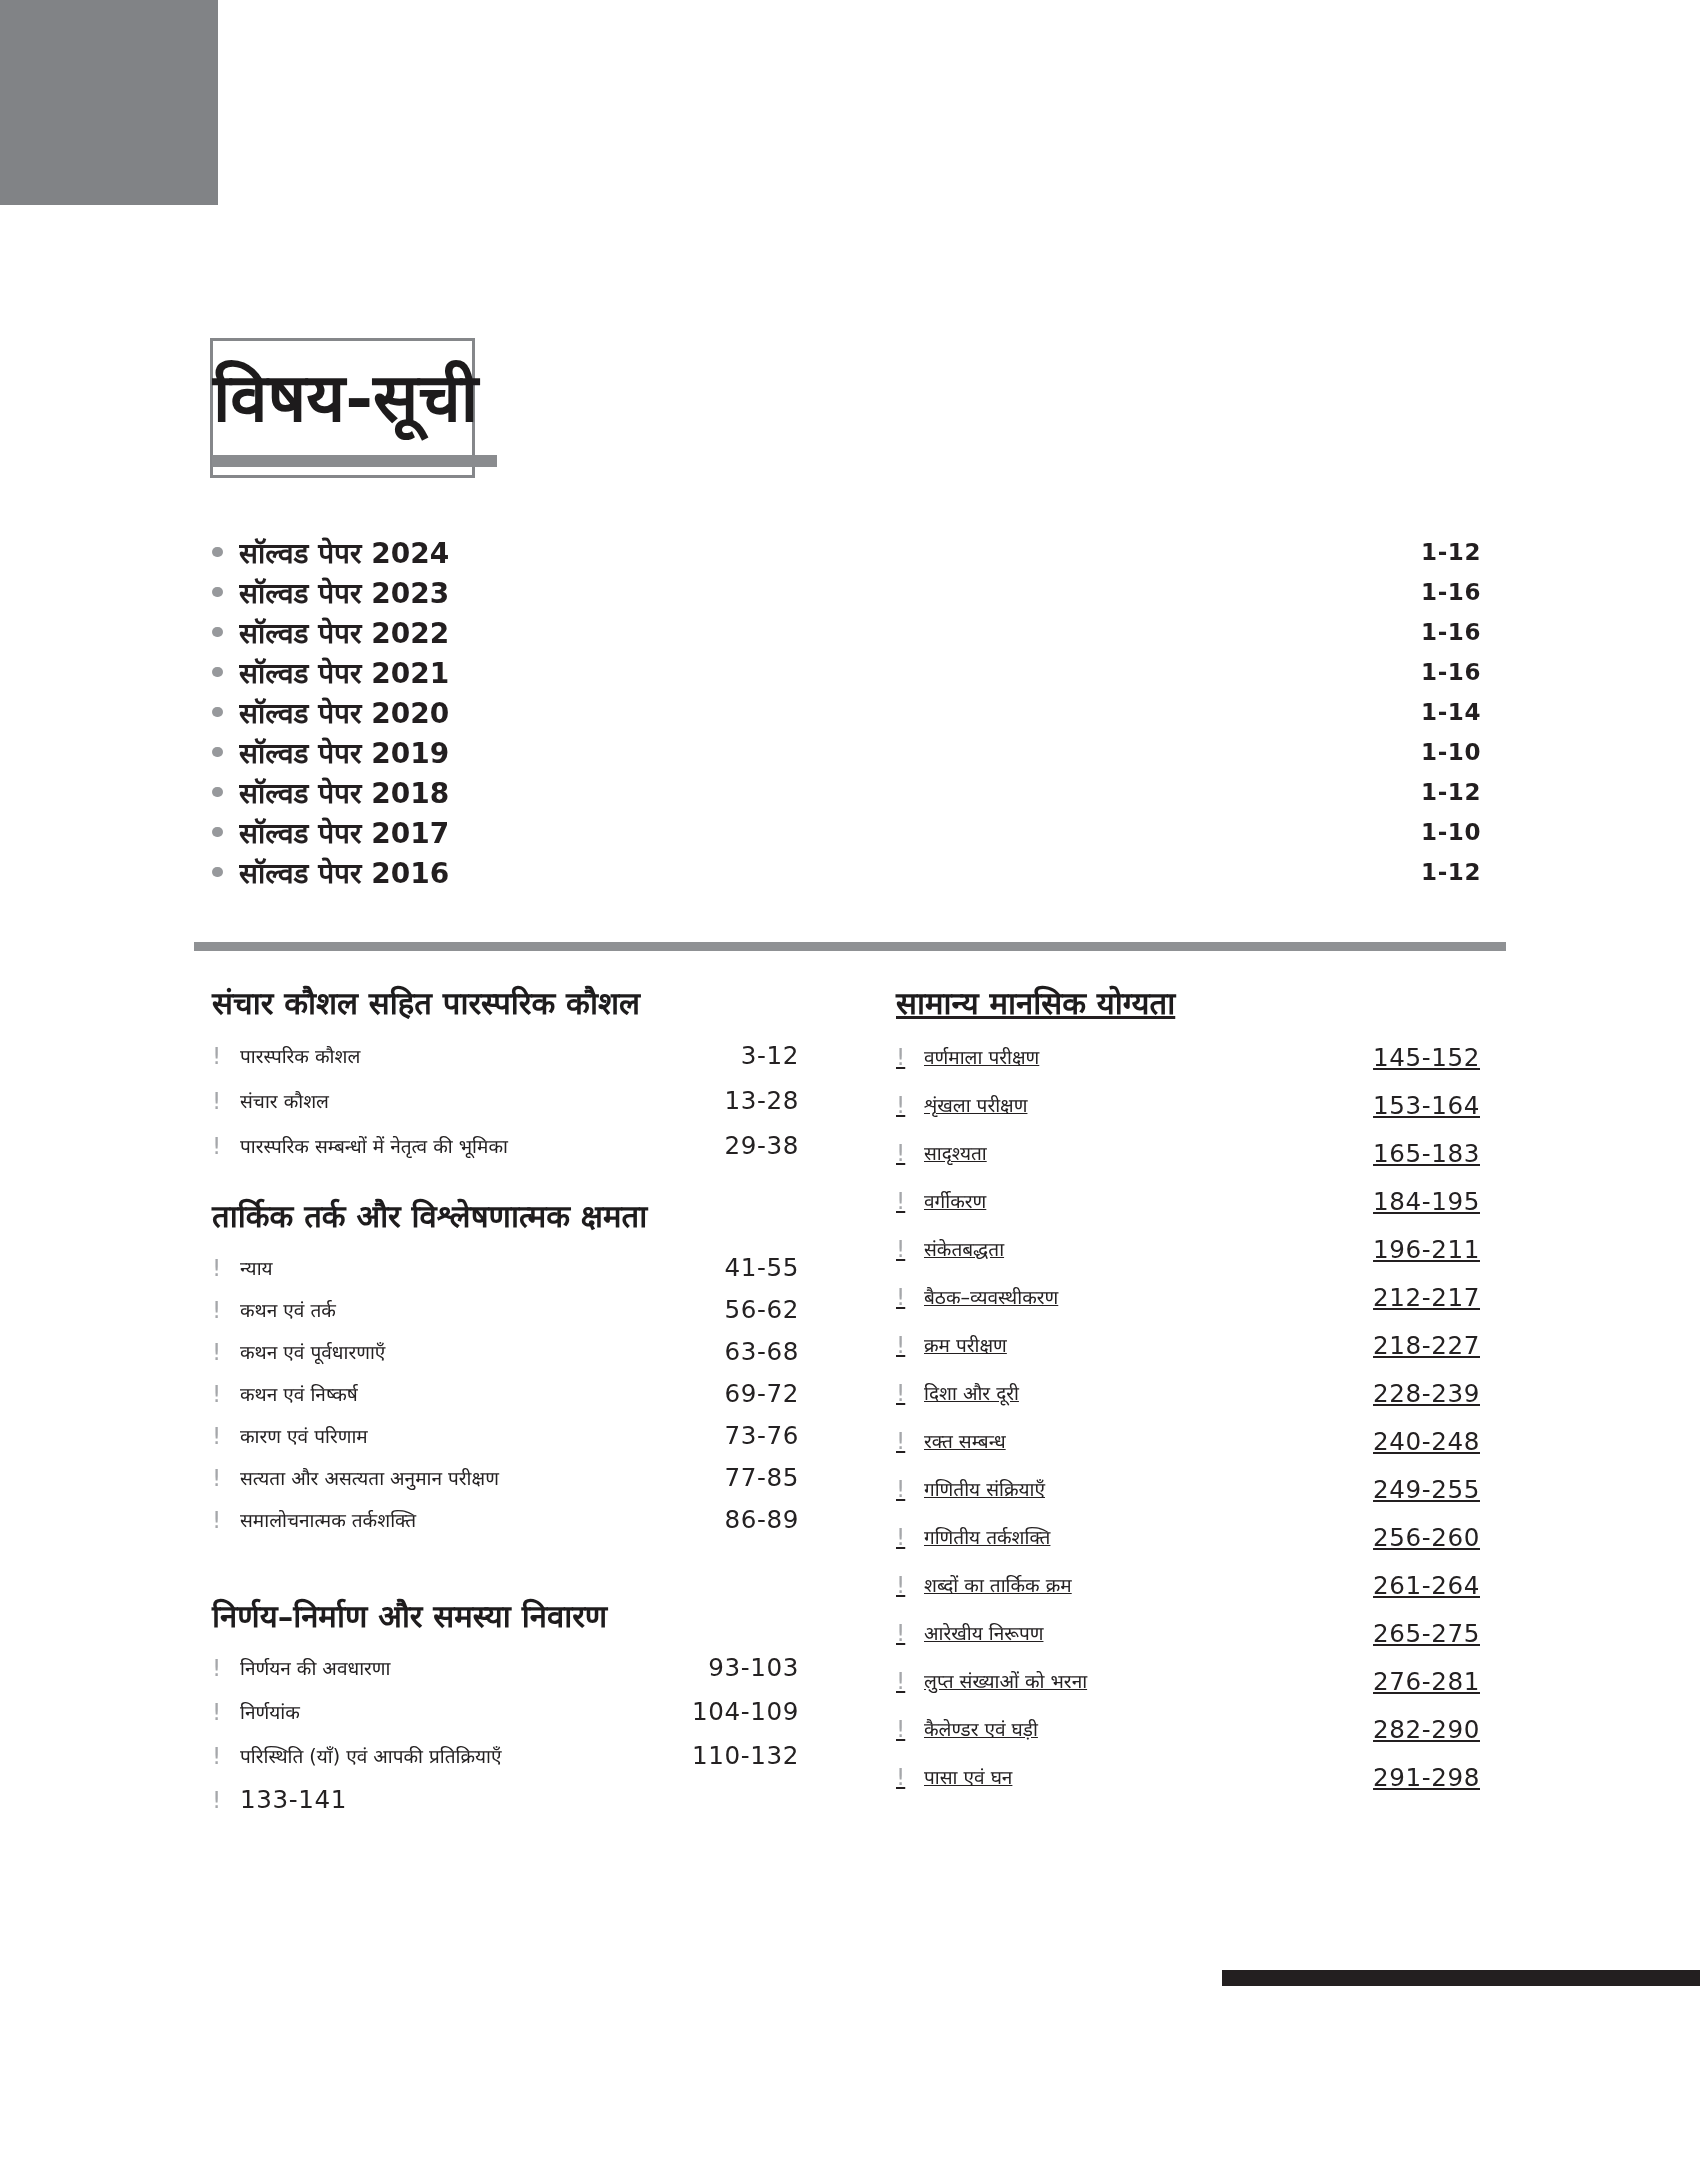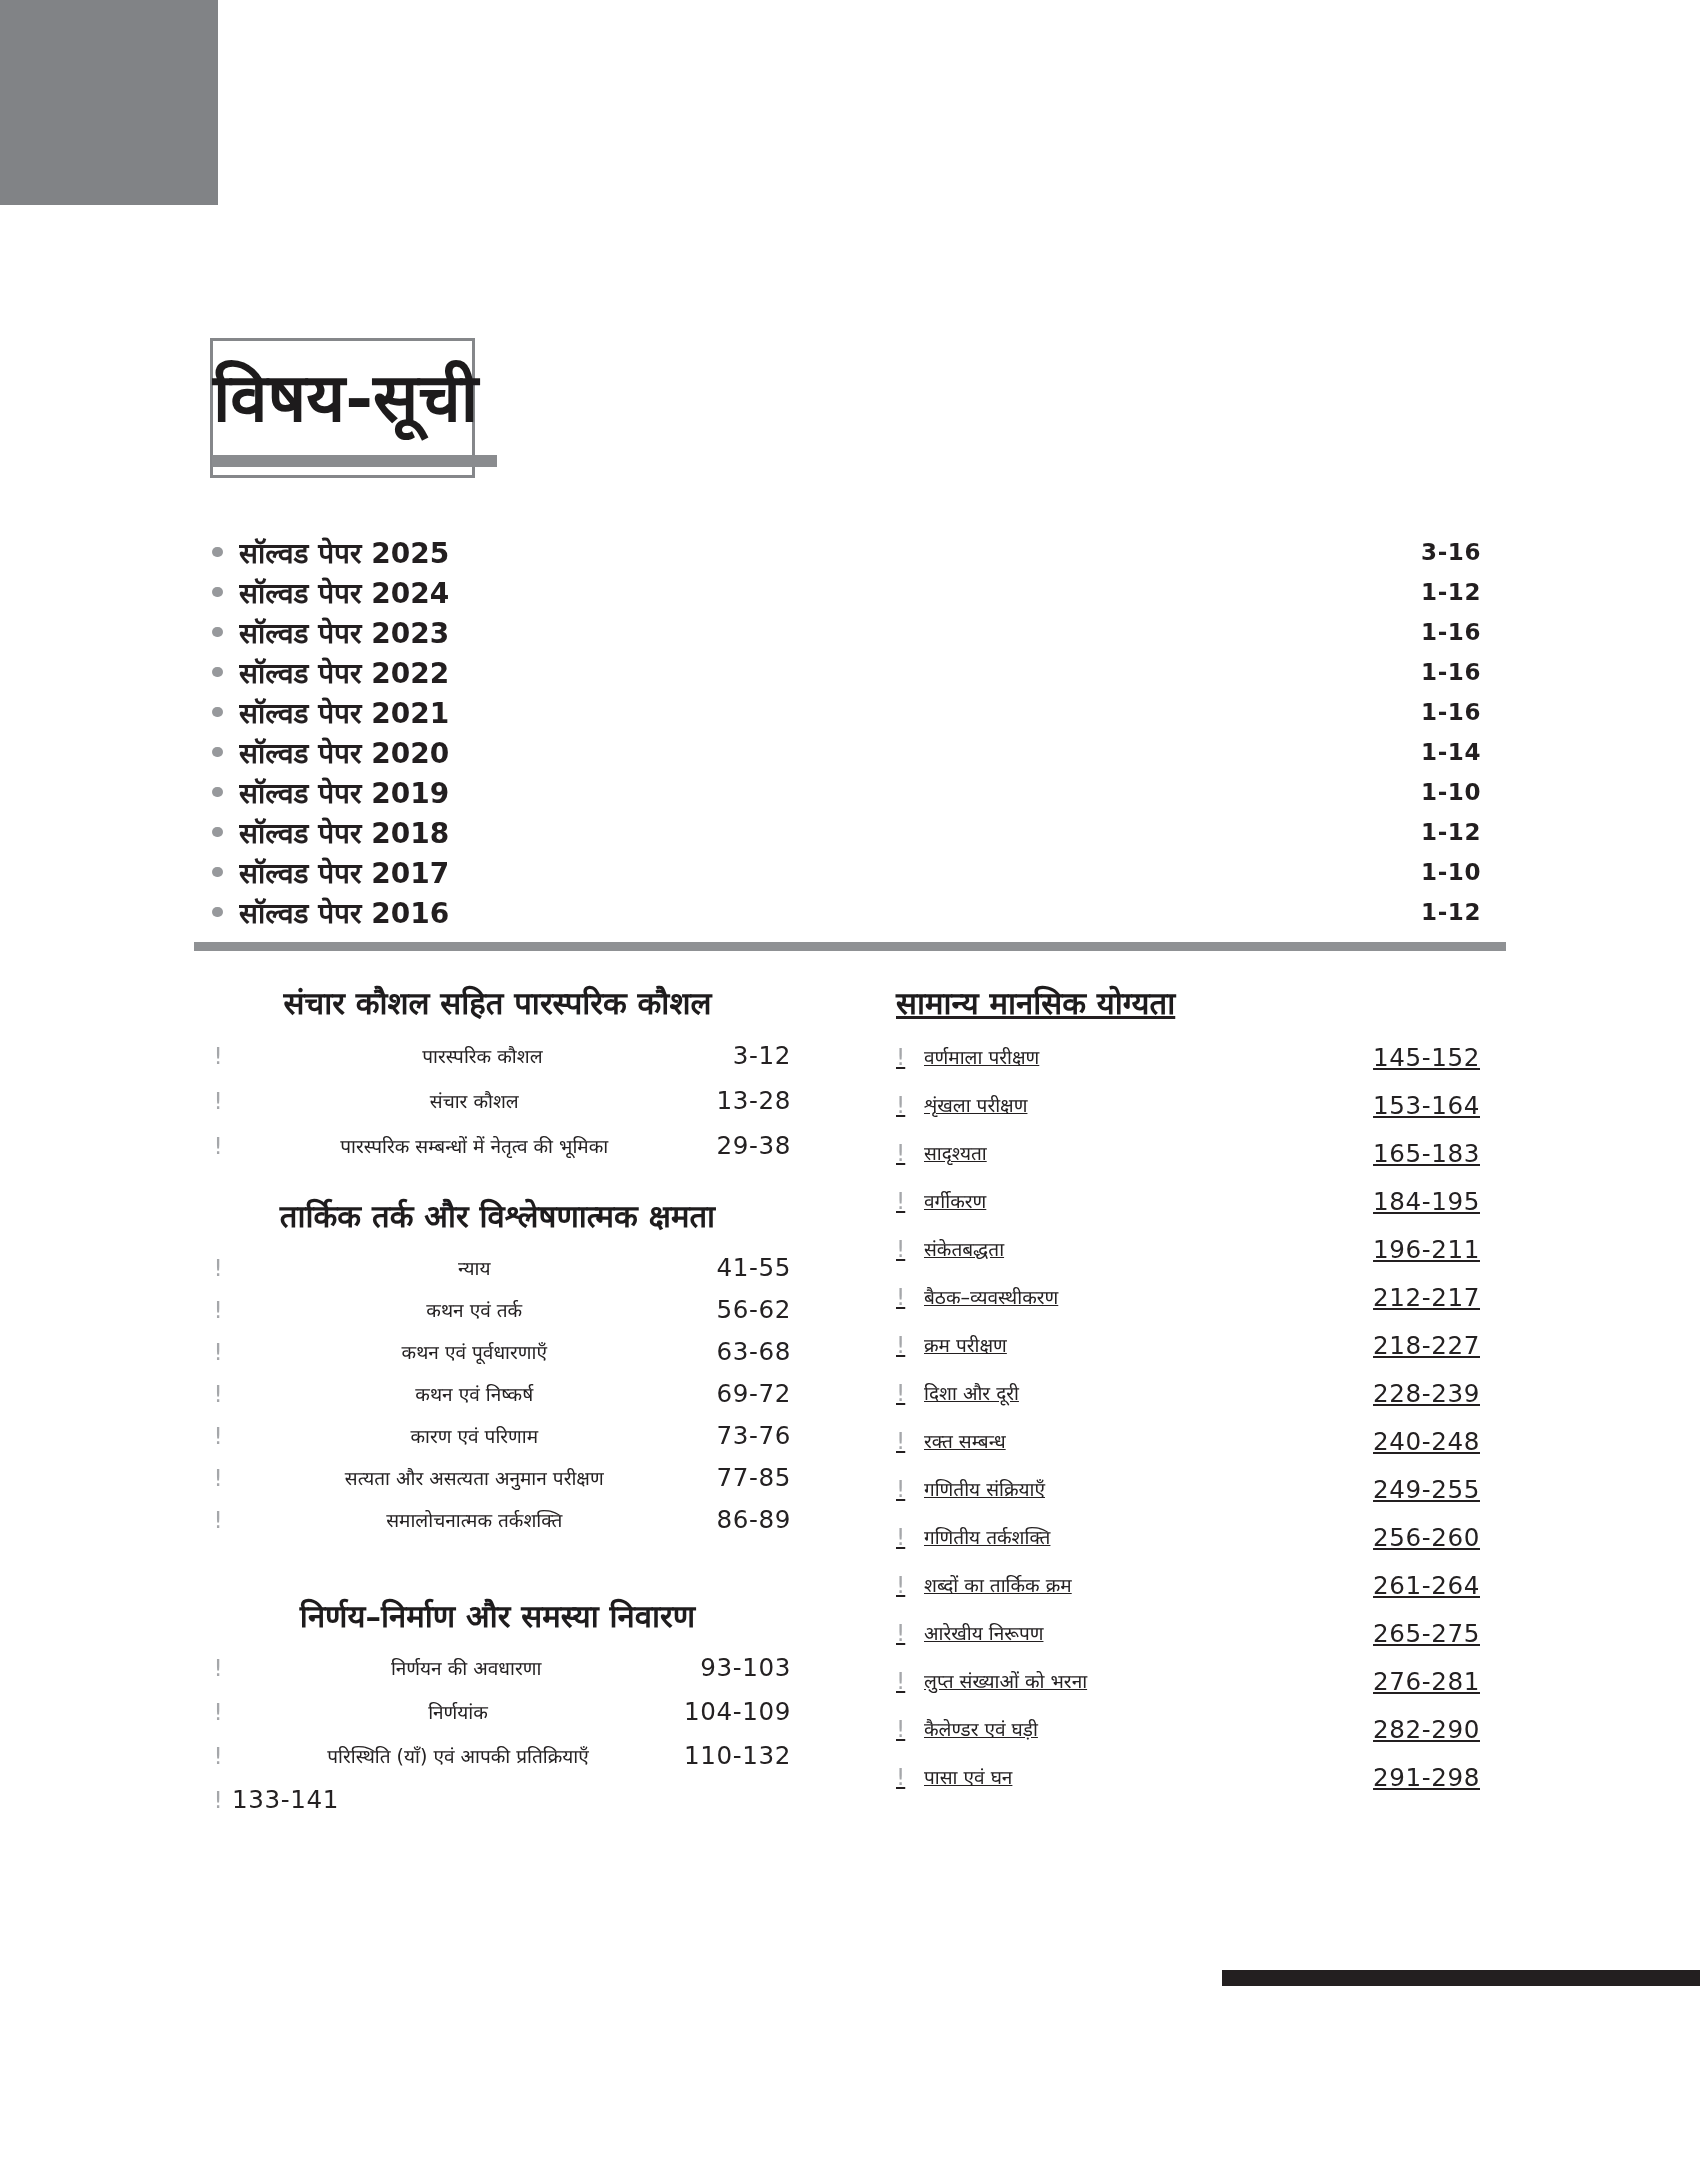--- a/index.html
+++ b/index.html
@@ -20,21 +20,21 @@
   
   .solved-list{position:absolute;left:212px;top:532px;width:1269px;}
   .sp-row{display:flex;align-items:center;height:40px;}
   .sp-bullet{width:10.7px;height:10.7px;border-radius:50%;background:#97999c;margin-right:16.4px;flex:none;}
   .sp-label{flex:1 1 auto;min-width:0;font-size:28px;font-weight:bold;color:#231f20;white-space:nowrap;overflow:hidden;}
   .sp-pages{flex:none;font-size:23px;font-weight:bold;color:#231f20;letter-spacing:0.6px;}
   
   .divider{position:absolute;left:194px;top:942px;width:1312px;height:9.4px;background:#8f9194;}
   
   .toc-col{position:absolute;top:984px;}
-  #col-left{left:204px;width:587px;text-align:center;}
+  #col-left{left:212px;width:587px;}
   #col-right{left:896px;width:584px;text-decoration:underline;}
   .sec-h{font-size:31px;font-weight:bold;color:#1e1c1d;height:38px;line-height:38px;margin:0 0 11.3px 0;white-space:nowrap;}
   .toc-row{display:flex;align-items:center;}
   .toc-bullet{flex:none;width:28px;font-size:23px;color:#a5a7aa;}
   .toc-label{flex:1 1 auto;min-width:0;font-size:19px;color:#242122;white-space:nowrap;overflow:hidden;}
   .toc-pages{flex:none;font-size:24.6px;color:#242122;letter-spacing:0.6px;}
   
   .bottom-bar{position:absolute;left:1222px;top:1970px;width:479px;height:16.4px;background:#231f20;}
 </style>
 </head>
@@ -43,25 +43,20 @@
 <div class="gray-corner"></div>
 
 <div class="title-box">
   <div class="title-text">विषय-सूची</div>
   <div class="title-underline"></div>
 </div>
 
 <div class="solved-list" id="solved-list">
     <div class="sp-row">
       <span class="sp-bullet"></span>
-      <span class="sp-label">सॉल्वड पेपर 2025</span>
-      <span class="sp-pages">3-16</span>
-    </div>
-    <div class="sp-row">
-      <span class="sp-bullet"></span>
       <span class="sp-label">सॉल्वड पेपर 2024</span>
       <span class="sp-pages">1-12</span>
     </div>
     <div class="sp-row">
       <span class="sp-bullet"></span>
       <span class="sp-label">सॉल्वड पेपर 2023</span>
       <span class="sp-pages">1-16</span>
     </div>
     <div class="sp-row">
       <span class="sp-bullet"></span>

